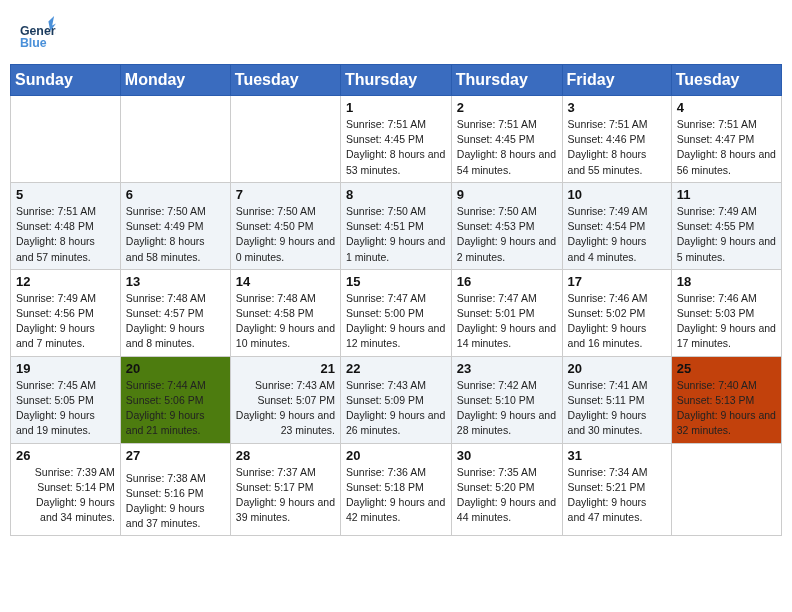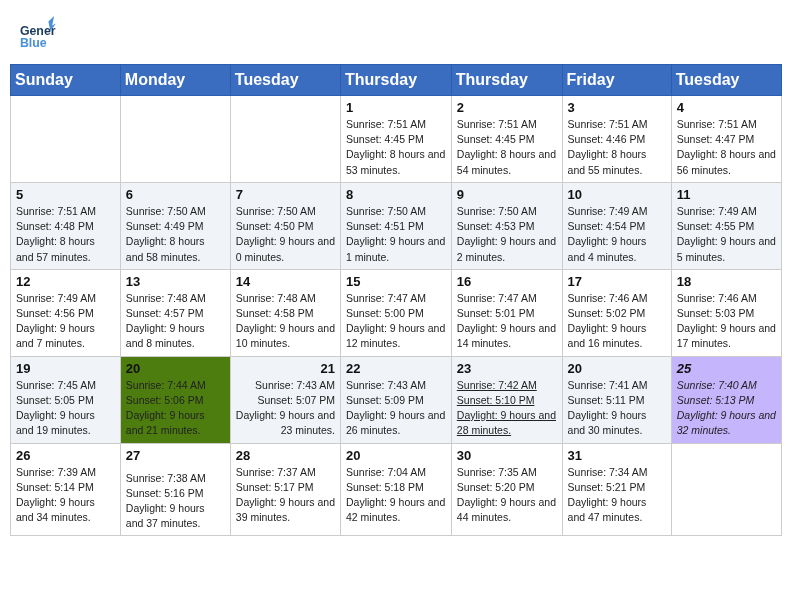--- a/index.html
+++ b/index.html
@@ -246,59 +246,59 @@
 Daylight: 9 hours and 23 minutes.</div>
         </td>
         <td style="background: rgb(240, 244, 248);">
           <span class="day-num">22</span>
           <div class="day-info" style="white-space: pre-line;">Sunrise: 7:43 AM
 Sunset: 5:09 PM
 Daylight: 9 hours and 26 minutes.</div>
         </td>
         <td style="background: rgb(240, 244, 248);">
           <span class="day-num">23</span>
-          <div class="day-info" style="white-space: pre-line; text-decoration: underline;">Sunrise: 7:42 AM
+          <div class="day-info" style="white-space: pre-line;">Sunrise: 7:42 AM
 Sunset: 5:10 PM
 Daylight: 9 hours and 28 minutes.</div>
         </td>
         <td style="background: rgb(240, 244, 248);">
           <span class="day-num">20</span>
           <div class="day-info" style="white-space: pre-line;">Sunrise: 7:41 AM
 Sunset: 5:11 PM
 Daylight: 9 hours and 30 minutes.</div>
         </td>
-        <td style="background: #c4b5fd; font-style: italic;">
+        <td style="background: #c2410c;">
           <span class="day-num">25</span>
           <div class="day-info" style="white-space: pre-line;">Sunrise: 7:40 AM
 Sunset: 5:13 PM
 Daylight: 9 hours and 32 minutes.</div>
         </td>
       </tr>
       <tr>
         <td>
           <span class="day-num">26</span>
-          <div class="day-info" style="white-space: pre-line;">Sunrise: 7:39 AM
+          <div class="day-info" style="white-space: pre-line; text-align: right;">Sunrise: 7:39 AM
 Sunset: 5:14 PM
 Daylight: 9 hours and 34 minutes.</div>
         </td>
         <td>
           <span class="day-num">27</span>
           <div class="day-info" style="white-space: pre-line; margin-top: 8px;">Sunrise: 7:38 AM
 Sunset: 5:16 PM
 Daylight: 9 hours and 37 minutes.</div>
         </td>
         <td>
           <span class="day-num">28</span>
           <div class="day-info" style="white-space: pre-line;">Sunrise: 7:37 AM
 Sunset: 5:17 PM
 Daylight: 9 hours and 39 minutes.</div>
         </td>
         <td>
           <span class="day-num">20</span>
-          <div class="day-info" style="white-space: pre-line;">Sunrise: 7:04 AM
+          <div class="day-info" style="white-space: pre-line;">Sunrise: 7:36 AM
 Sunset: 5:18 PM
 Daylight: 9 hours and 42 minutes.</div>
         </td>
         <td>
           <span class="day-num">30</span>
           <div class="day-info" style="white-space: pre-line;">Sunrise: 7:35 AM
 Sunset: 5:20 PM
 Daylight: 9 hours and 44 minutes.</div>
         </td>
         <td>

